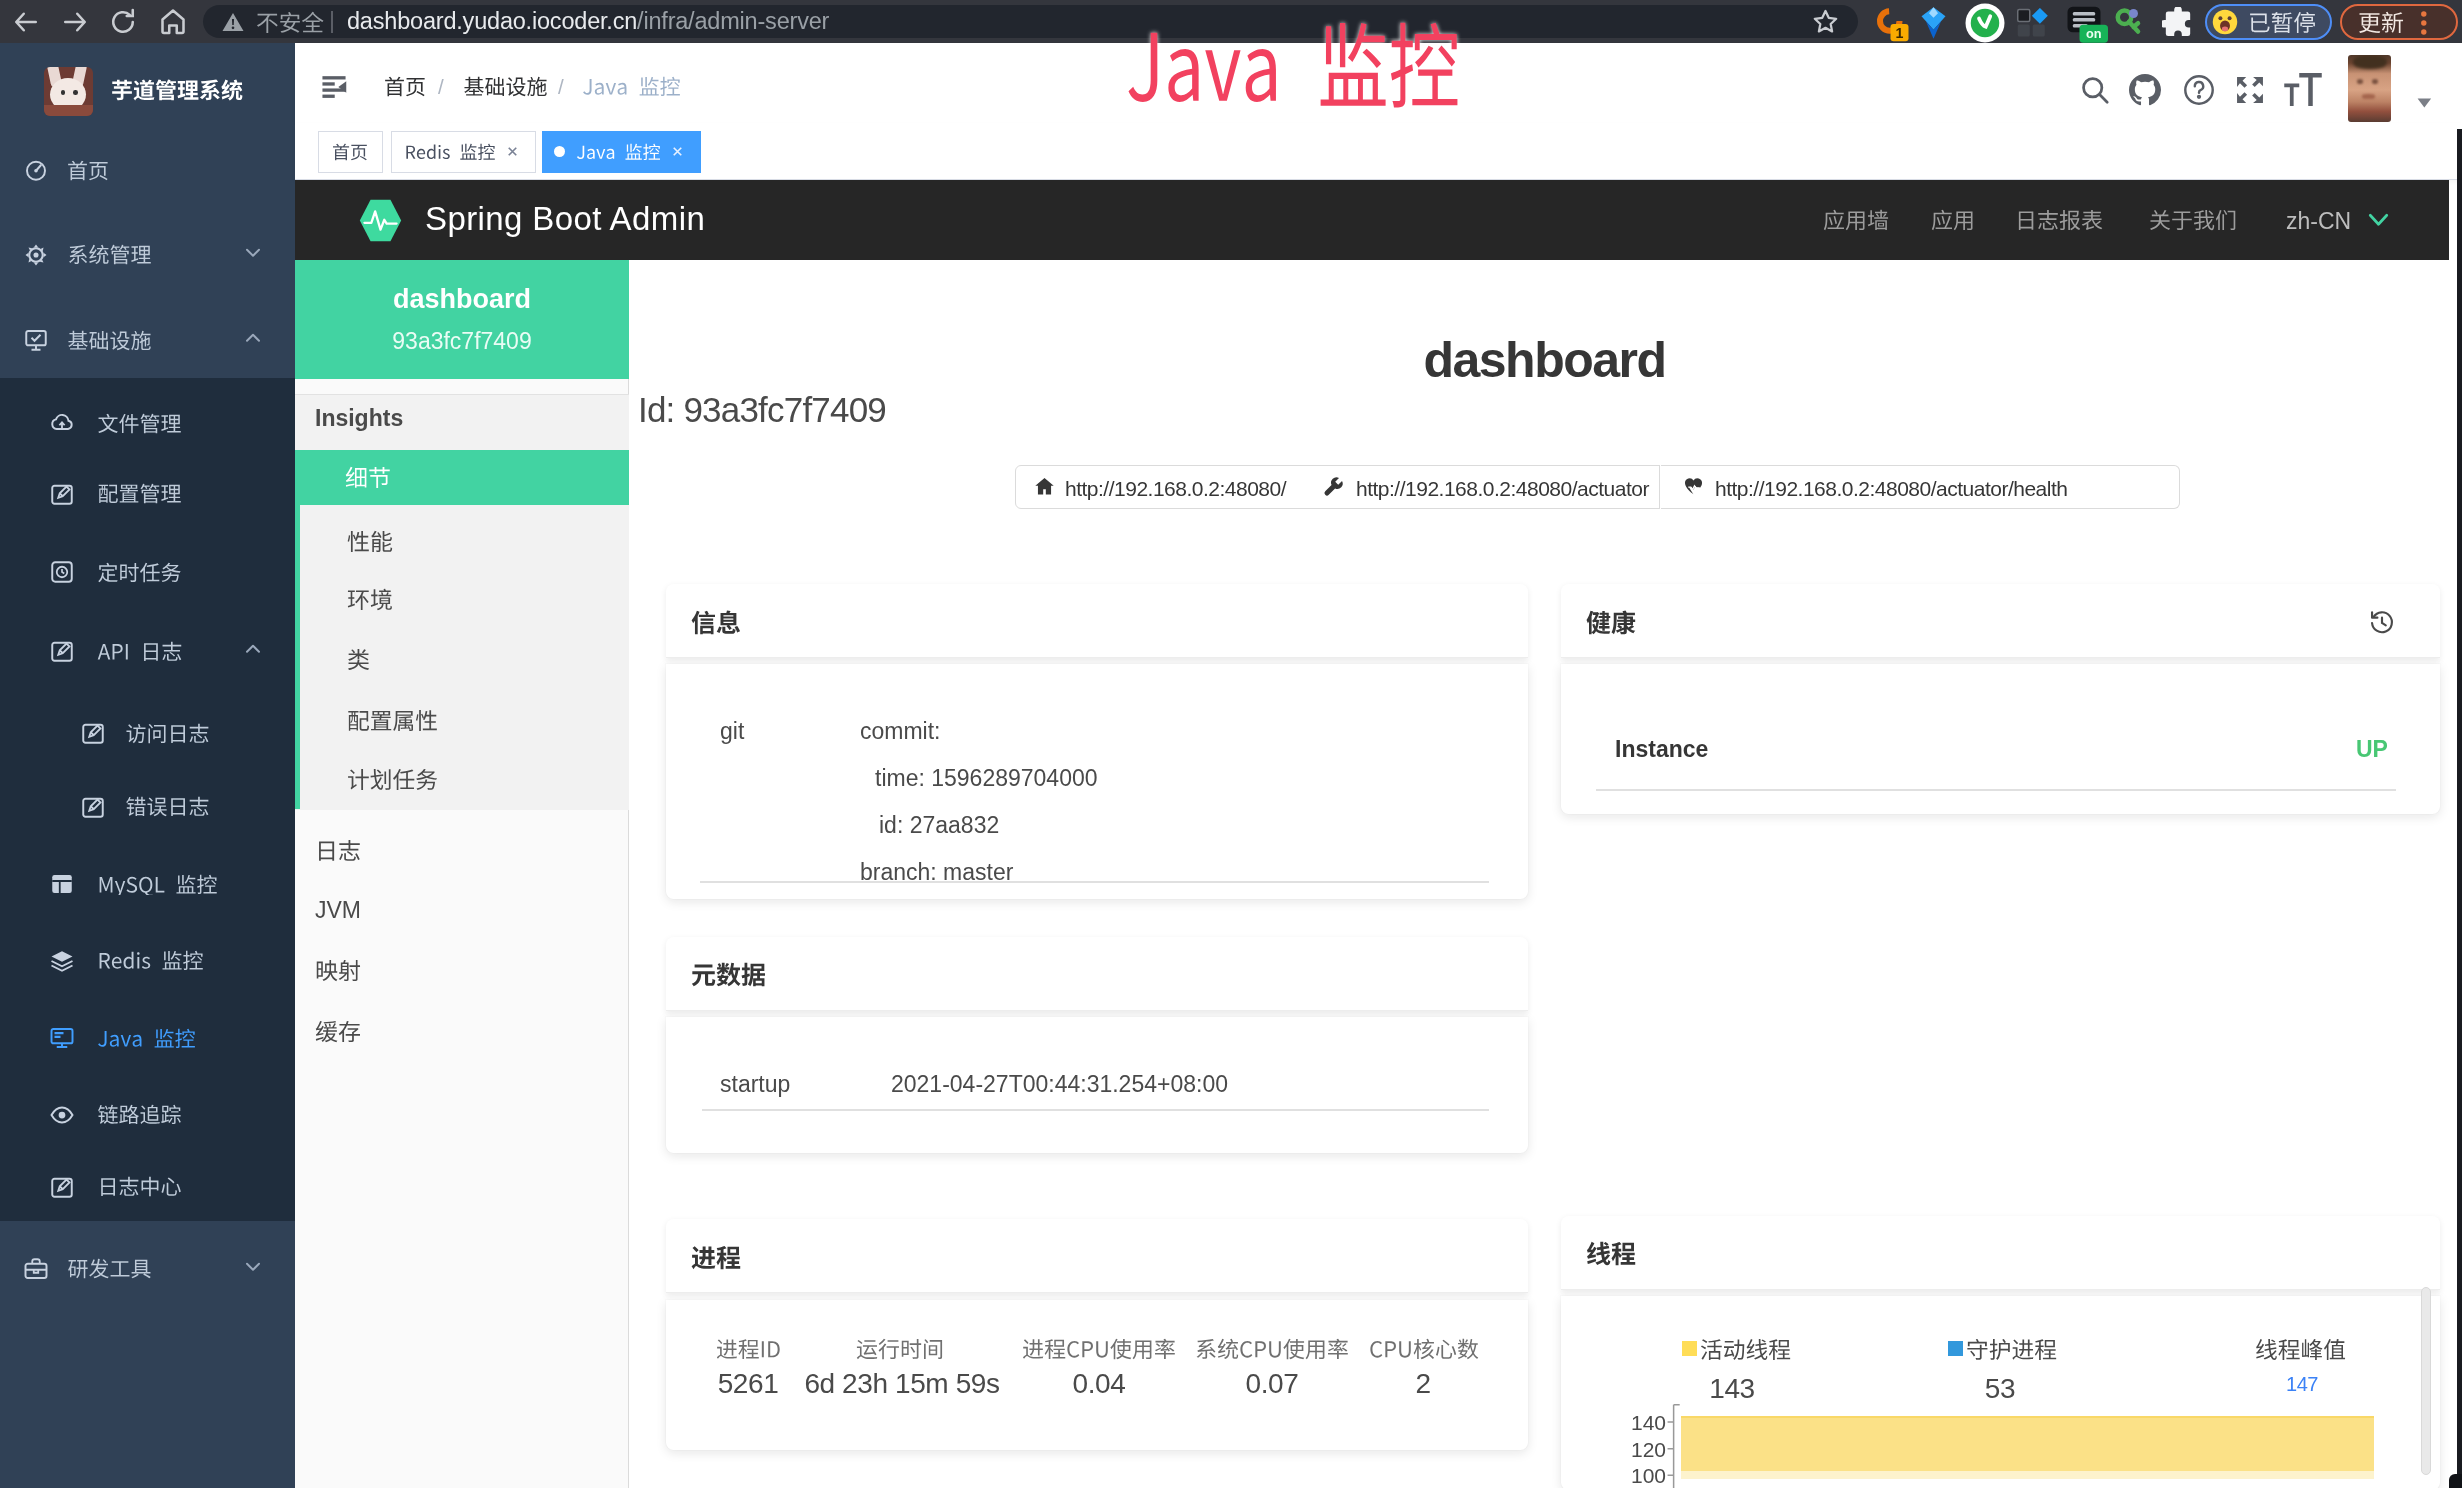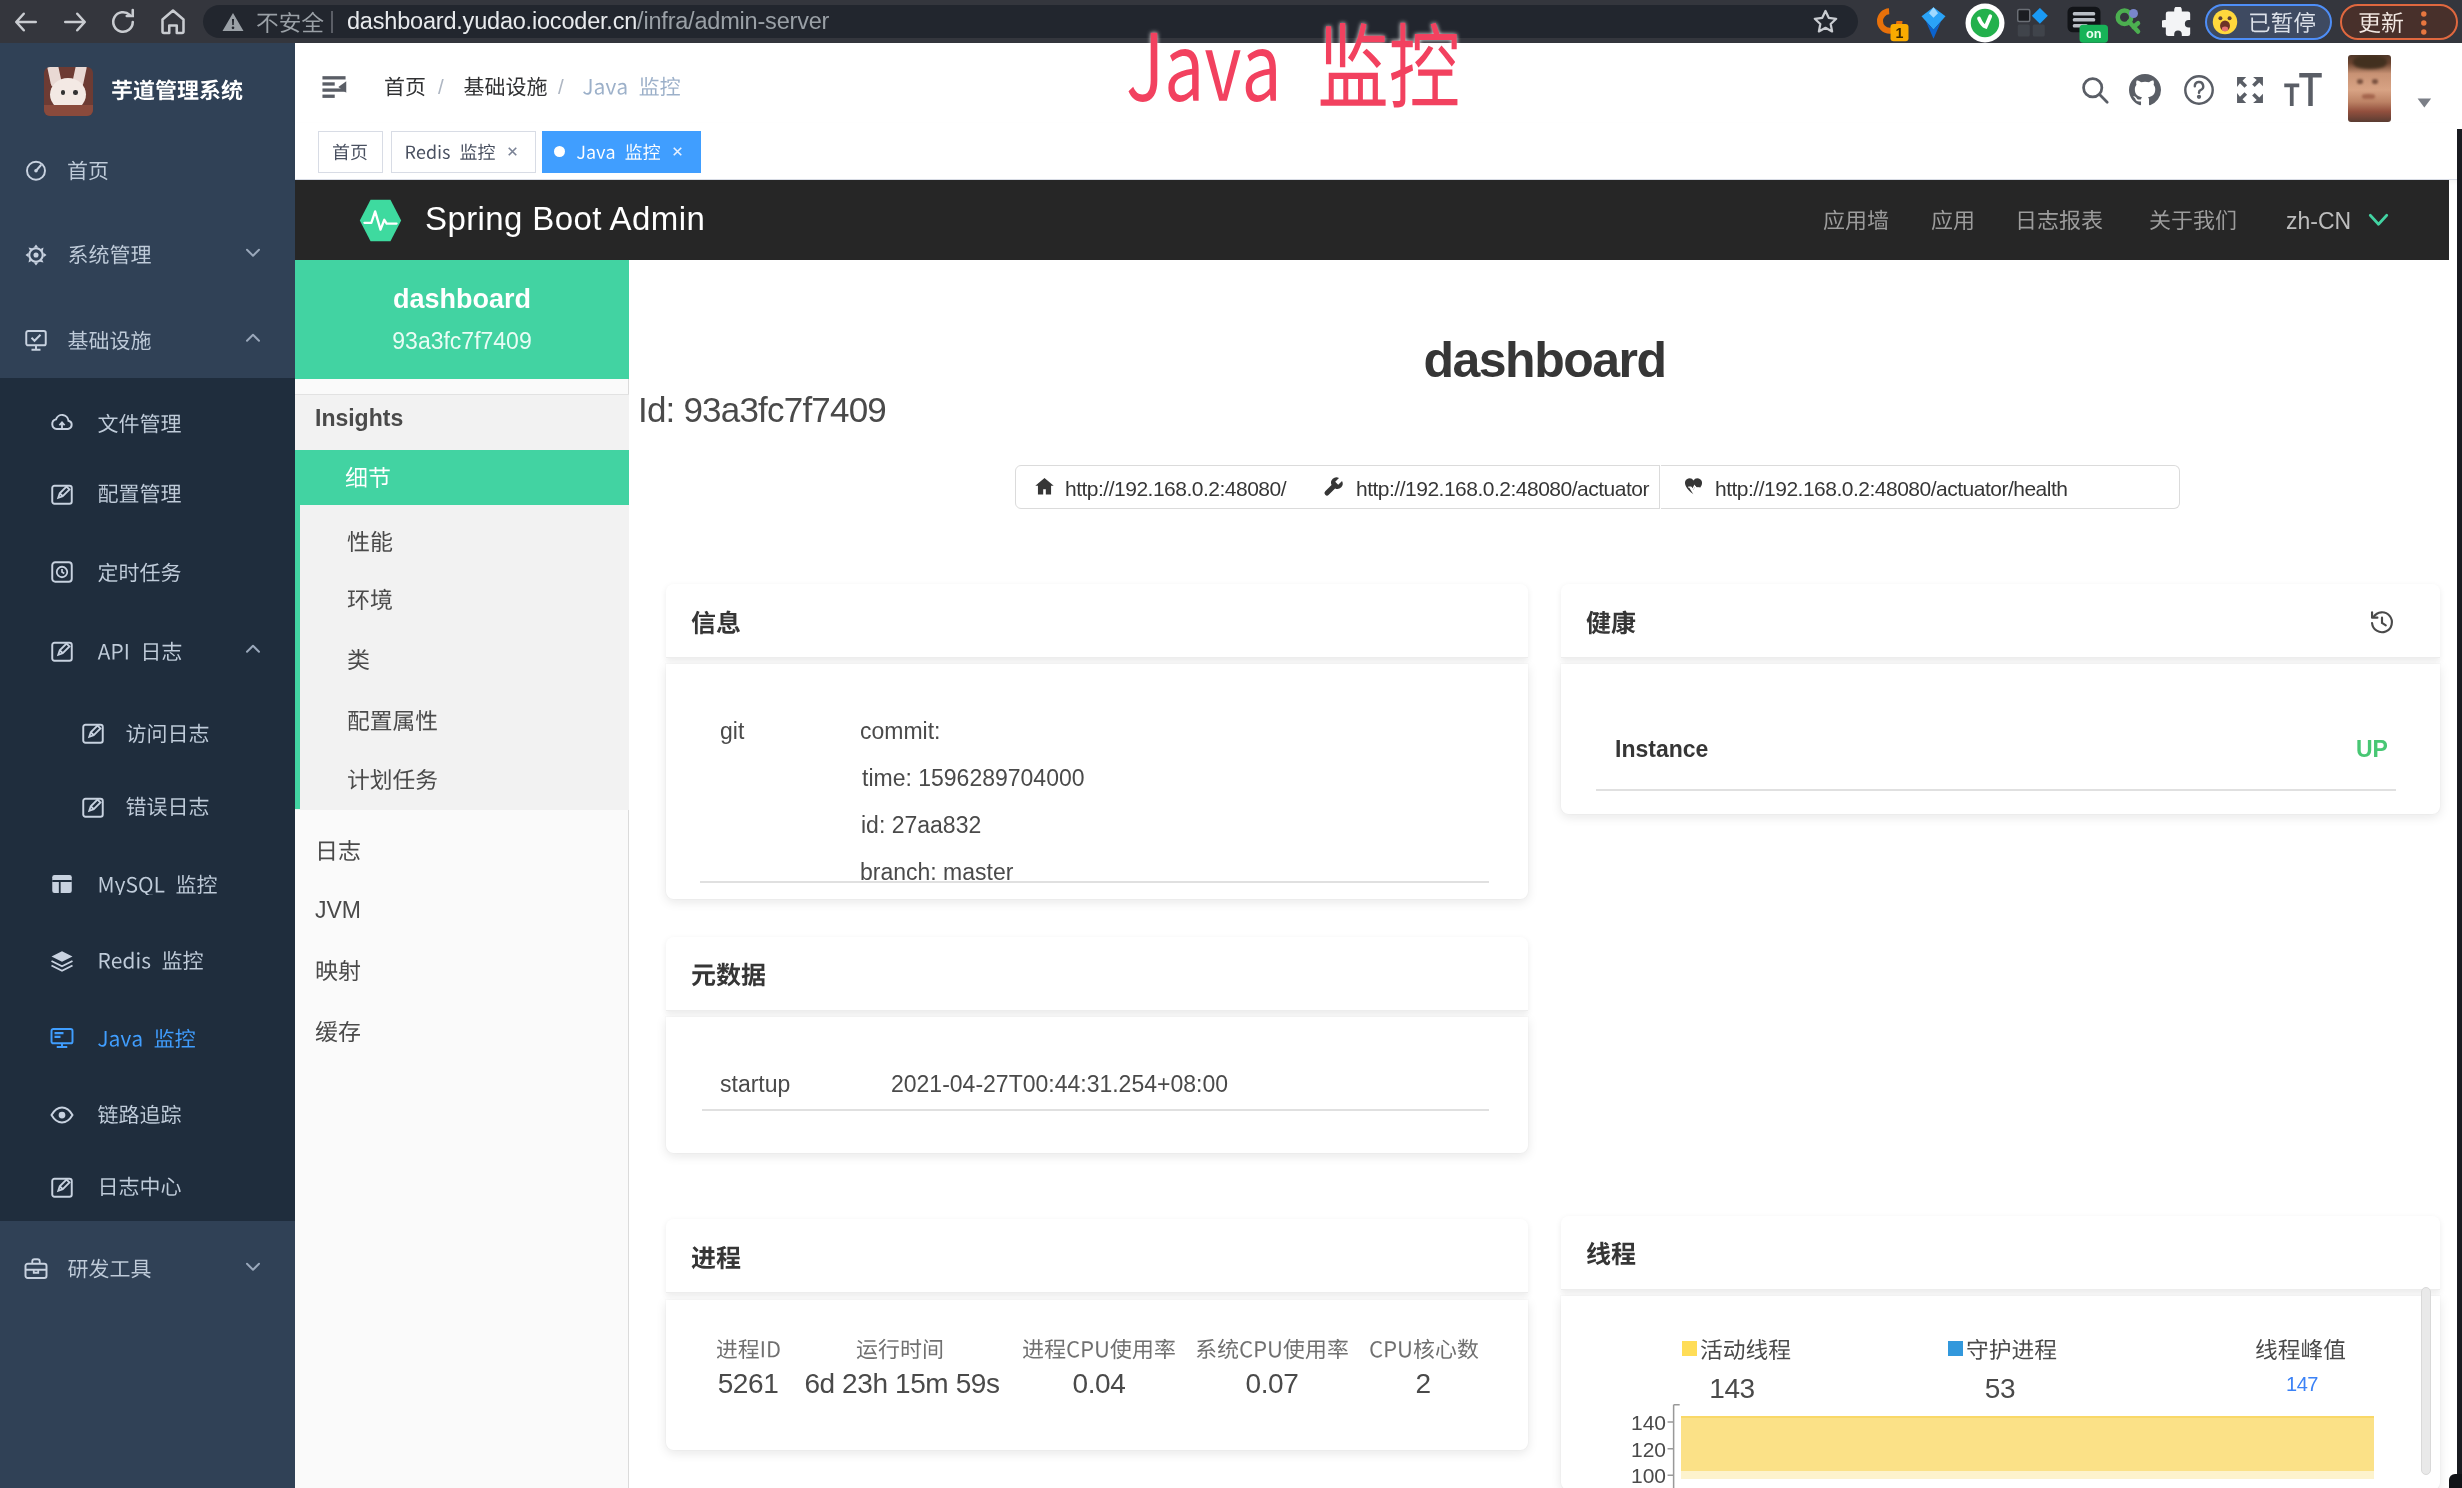--- a/index.html
+++ b/index.html
@@ -367,21 +367,21 @@
       <path d="M16 28S3 19 3 10.8A7 7 0 0 1 16 7a7 7 0 0 1 13 3.8c0 2.5-1.2 5-3 7.2h-5l-2-3-3 6-2.5-4H9" fill="#363636"></path>
       <path d="M8 17h4l2.5 4 3-6 2 3h6" fill="none" stroke="#fff" stroke-width="2"></path>
     </svg>
 <div class="abs" style="left:1715px;top:477px;font-size:21px;letter-spacing:-0.5px;color:#363636">http://192.168.0.2:48080/actuator/health</div>
 <div class="card" style="left:666px;top:584px;width:862px;height:74px;border-radius:7.6px 7.6px 0 0;border-bottom:1.5px solid #ededed;box-shadow:0 2.3px 6px rgba(15,15,15,.08)"></div>
     <svg style="position:absolute;left:691px;top:610px;" width="50" height="25" viewBox="0 0 2000 1000">
       <path fill="#363636" d="M383 337V431H887V337ZM383 483V576H887V483ZM368 633V968H470V937H794V965H900V633ZM470 841V728H794V841ZM539 67C561 103 586 151 601 187H313V284H961V187H655L714 161C699 125 668 69 641 28ZM235 34C188 176 108 319 24 410C43 438 75 501 85 528C110 500 134 468 158 434V972H268V243C296 185 321 125 342 67Z M1297 341H1694V388H1297ZM1297 474H1694V520H1297ZM1297 210H1694V256H1297ZM1252 673V812C1252 919 1288 952 1430 952C1459 952 1591 952 1621 952C1734 952 1769 918 1783 778C1751 771 1699 754 1673 735C1668 830 1660 844 1612 844C1577 844 1468 844 1442 844C1383 844 1374 840 1374 810V673ZM1742 682C1786 751 1831 843 1845 902L1960 852C1943 791 1894 704 1849 638ZM1126 657C1104 726 1066 810 1030 867L1141 921C1174 861 1207 769 1232 701ZM1414 643C1460 690 1513 756 1533 801L1631 744C1611 705 1569 653 1527 612H1815V119H1540C1554 95 1570 68 1584 38L1438 20C1433 49 1423 86 1412 119H1181V612H1470Z"></path>
     </svg>
     <div class="card" style="left:666px;top:664px;width:862px;height:235px;border-radius:0 0 7.6px 7.6px"></div>
 <div class="abs" style="left:720px;top:718px;font-size:23px;color:#4a4a4a">git</div>
-<div class="abs" style="left:860px;top:708px;font-size:23px;color:#4a4a4a;line-height:47px">commit:<br><span style="margin-left:2px">time: 1596289704000</span><br><span style="margin-left:1px">id: 27aa832</span><br>branch: master</div>
+<div class="abs" style="left:860px;top:708px;font-size:23px;color:#4a4a4a;line-height:47px">commit:<br><span style="margin-left:15px">time: 1596289704000</span><br><span style="margin-left:19px">id: 27aa832</span><br>branch: master</div>
 <div class="abs" style="left:700px;top:881px;width:789px;height:1.5px;background:#e0e0e0"></div>
 <div class="card" style="left:1561px;top:584px;width:879px;height:74px;border-radius:7.6px 7.6px 0 0;border-bottom:1.5px solid #ededed;box-shadow:0 2.3px 6px rgba(15,15,15,.08)"></div>
     <svg style="position:absolute;left:1586px;top:610px;" width="50" height="25" viewBox="0 0 2000 1000">
       <path fill="#363636" d="M291 510C291 500 307 488 324 478H414C406 548 394 610 377 664C360 631 346 594 335 550L252 577C273 657 300 720 331 770C303 821 267 862 224 893V252C249 189 271 125 288 62L180 32C146 171 88 310 20 402C38 433 66 503 74 532C90 511 105 489 120 464V968H224V901C246 916 281 950 297 969C337 940 371 901 401 853C488 931 600 951 734 951H935C941 922 957 873 972 849C920 850 781 850 740 850C626 850 523 834 446 760C484 666 508 546 521 398L459 385L440 387H406C448 311 491 219 525 126L457 81L425 94H280V195H387C357 272 324 338 311 360C292 391 264 421 244 427C259 447 283 490 291 510ZM544 105V188H653V236H504V323H653V376H544V459H653V507H538V597H653V644H517V737H653V829H751V737H940V644H751V597H914V507H751V459H910V323H971V236H910V105H751V38H653V105ZM751 323H820V376H751ZM751 236V188H820V236Z M1766 471V519H1632V471ZM1766 387H1632V345H1766ZM1460 49 1490 108H1110V399C1110 548 1103 757 1021 901C1047 912 1098 946 1118 966C1209 810 1224 563 1224 399V213H1510V264H1283V345H1510V387H1242V471H1510V519H1272V600H1298L1245 656C1288 683 1346 721 1379 747C1311 773 1248 796 1201 812L1245 909C1323 875 1417 832 1510 788V854C1510 869 1504 875 1486 875C1470 876 1408 876 1359 874C1374 901 1390 943 1395 972C1480 972 1537 971 1578 956C1618 940 1632 914 1632 855V762C1700 840 1791 897 1901 928C1916 899 1948 855 1971 833C1897 818 1830 792 1775 757C1822 732 1876 701 1925 669L1839 600H1879V479H1967V377H1879V264H1632V213H1957V108H1629C1615 79 1597 46 1580 20ZM1510 600V695L1400 738L1453 680C1423 658 1370 625 1326 600ZM1632 600H1835C1800 631 1746 669 1699 698C1672 672 1650 643 1632 612Z"></path>
     </svg>
     <div class="card" style="left:1561px;top:664px;width:879px;height:150px;border-radius:0 0 7.6px 7.6px"></div>
 <svg class="abs" style="left:2369px;top:610px" width="26" height="26" viewBox="0 0 34 34" fill="none" stroke="#4a4a4a" stroke-width="2.8">
       <path d="M6 9a13 13 0 1 1-2 8" stroke-linecap="round"></path>
       <path d="M4 3v7h7" stroke-linecap="round" stroke-linejoin="round"></path>
       <path d="M17 10v7l5 3" stroke-linecap="round"></path>

